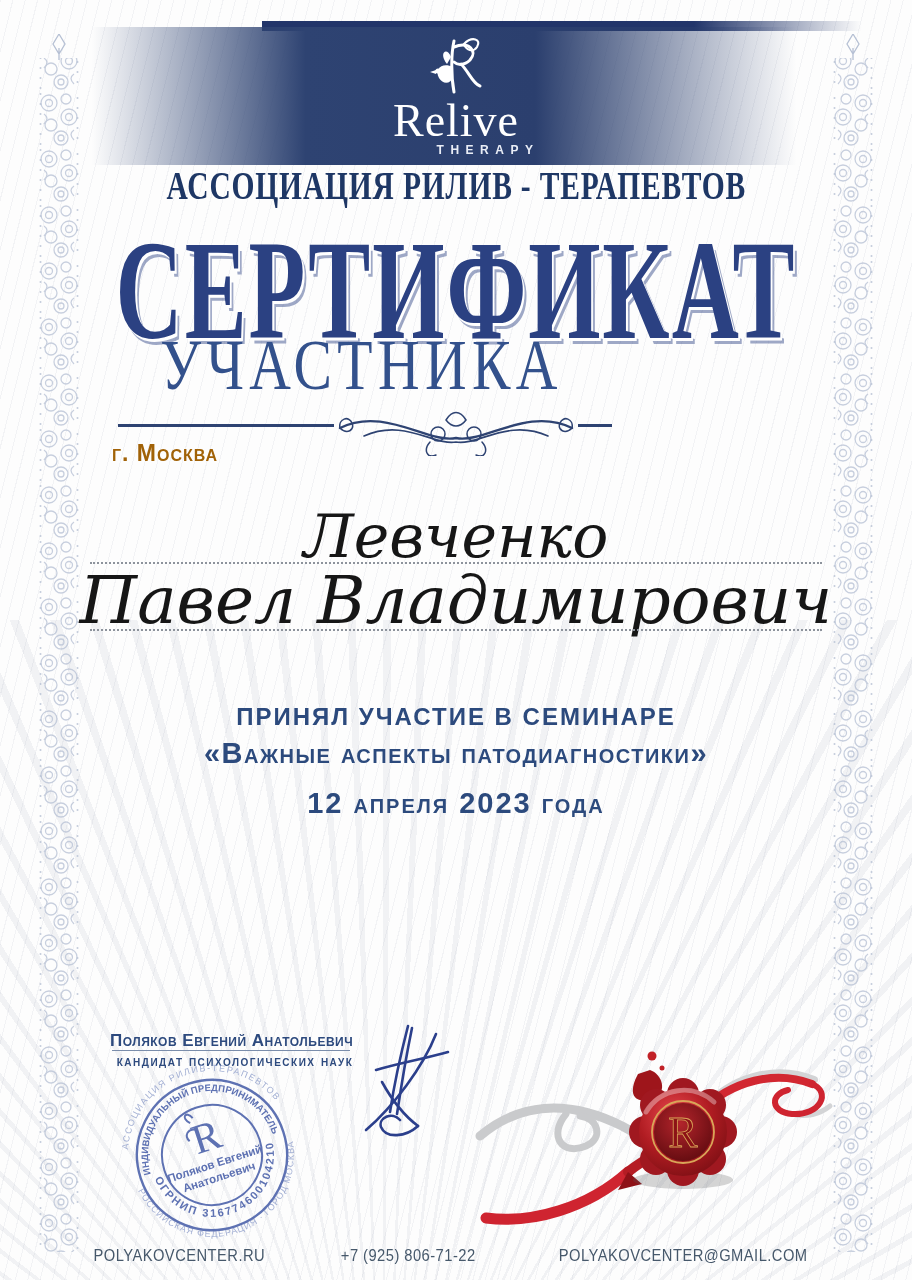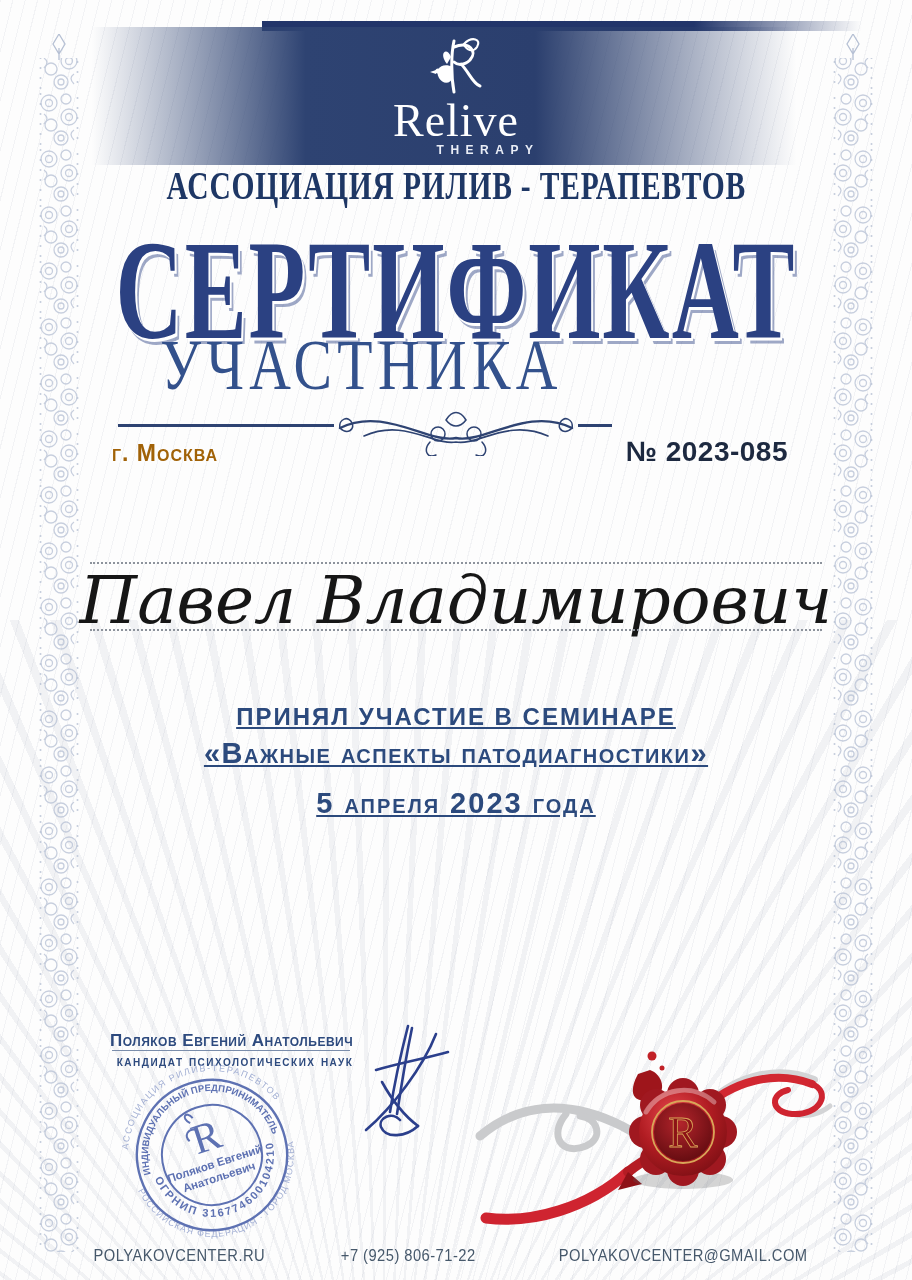--- a/index.html
+++ b/index.html
@@ -38,21 +38,21 @@
     font-variant:small-caps;letter-spacing:1px;}
   .number{right:124px;top:436px;color:#1d2940;font-weight:bold;font-size:28px;letter-spacing:0.5px;}
   
   .scriptline{left:0;width:912px;text-align:center;color:#161616;
     font-family:"DejaVu Serif",serif;font-style:italic;line-height:1;}
   .name1{top:506px;font-size:60px;}
   .name2{top:568px;font-size:66px;}
   .dotline{left:90px;width:732px;border-top:2px dotted #8d939c;height:0;}
   .dot1{top:562px;} .dot2{top:629px;}
   
-  .bodyline{left:0;width:912px;text-align:center;color:#2c4a7d;font-weight:bold;text-decoration:underline;}
+  .bodyline{left:0;width:912px;text-align:center;color:#2c4a7d;font-weight:bold;}
   .body1{top:703px;font-size:24px;letter-spacing:2px;}
   .body2{top:737px;font-size:29px;font-variant:small-caps;letter-spacing:1.5px;}
   .body3{top:787px;font-size:29px;font-variant:small-caps;letter-spacing:2px;}
   
   .signer-name{left:110px;top:1031px;width:250px;color:#2d4a7e;
     font-weight:bold;font-size:17px;font-variant:small-caps;letter-spacing:0.5px;}
   .signer-line{left:112px;top:1050px;width:238px;height:1px;background:#7a8dab;}
   .signer-degree{left:110px;top:1053px;width:250px;text-align:center;color:#2d4a7e;
     font-weight:bold;font-size:14px;font-variant:small-caps;letter-spacing:1.5px;}
   
@@ -144,29 +144,29 @@
       <path stroke-width="2.4" d="M6,30 C50,8 95,46 122,40 C149,46 194,8 238,30"></path>
       <path stroke-width="1.6" d="M30,38 C70,20 100,48 122,44 C144,48 174,20 214,38"></path>
       <path stroke-width="1.6" d="M6,30 c-2,-9 9,-13 12,-5 c3,7 -5,12 -12,5 M238,30 c2,-9 -9,-13 -12,-5 c-3,7 5,12 12,5"></path>
       <circle stroke-width="1.5" cx="104" cy="36" r="7"></circle>
       <circle stroke-width="1.5" cx="140" cy="36" r="7"></circle>
       <path stroke-width="1.5" d="M112,22 c6,-10 14,-10 20,0 c-6,8 -14,8 -20,0"></path>
       <path stroke-width="1.5" d="M96,44 c-7,8 -3,17 6,13 M148,44 c7,8 3,17 -6,13"></path>
     </g>
   </svg>
   <div class="abs city">г. Москва</div>
-  <div class="abs number">№ 2023-085</div>
-
+
+  <div class="abs scriptline name1">Левченко</div>
   <div class="abs dotline dot1"></div>
   <div class="abs scriptline name2">Павел Владимирович</div>
   <div class="abs dotline dot2"></div>
 
   <div class="abs bodyline body1">ПРИНЯЛ УЧАСТИЕ В СЕМИНАРЕ</div>
   <div class="abs bodyline body2">«Важные аспекты патодиагностики»</div>
-  <div class="abs bodyline body3">5 апреля 2023 года</div>
+  <div class="abs bodyline body3">12 апреля 2023 года</div>
 
   <div class="abs signer-name">Поляков Евгений Анатольевич</div>
   <div class="abs signer-line"></div>
   <div class="abs signer-degree">кандидат психологических наук</div>
 
   <svg class="abs" style="left:117px;top:1060px;opacity:.9" width="190" height="190" viewBox="0 0 190 190">
     <defs>
       <path id="ot" d="M11,95 A84,84 0 0 1 179,95"></path>
       <path id="ob" d="M13,95 A82,82 0 0 0 177,95"></path>
       <path id="bt" d="M31,95 A64,64 0 0 1 159,95"></path>

